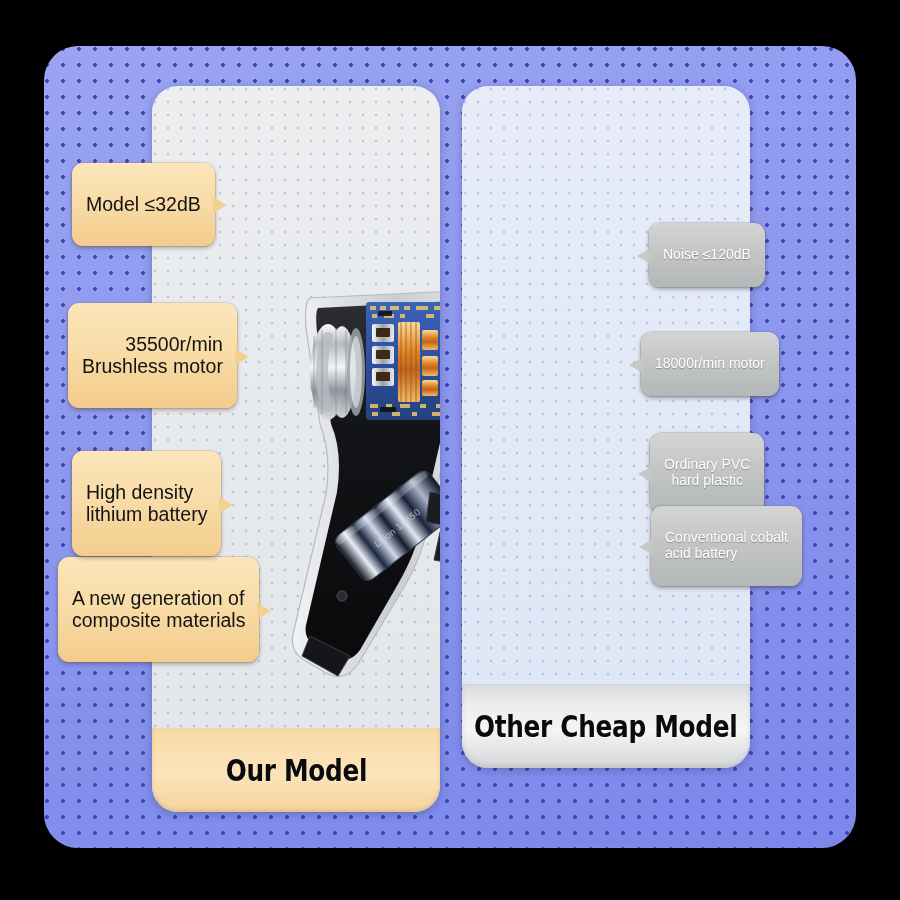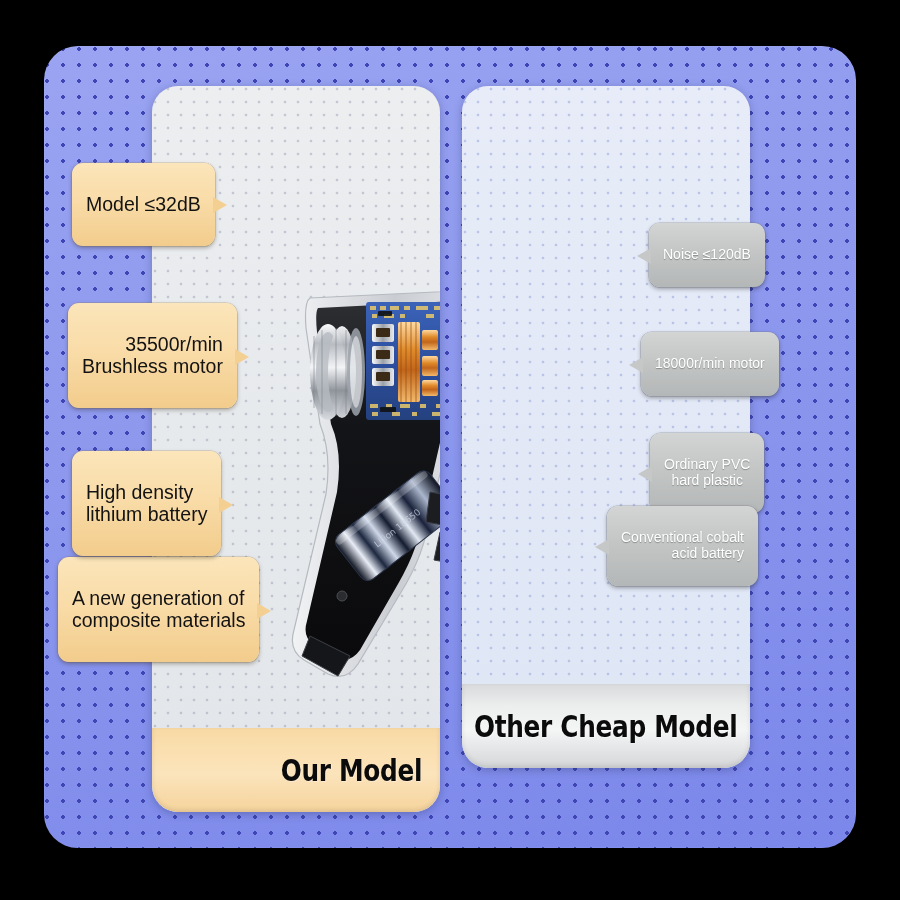--- a/index.html
+++ b/index.html
@@ -30,21 +30,21 @@
       radial-gradient(circle at 3px 3px, rgba(125,140,205,.40) 1.1px, rgba(0,0,0,0) 1.7px) 0 0/13px 13px,
       linear-gradient(180deg,#e7ecf8 0%,#e2e8f6 55%,#dee6f5 100%);
     box-shadow:0 2px 9px rgba(30,35,80,.30);
   }
 
   
   .badge{position:absolute;left:0;bottom:0;width:100%;height:84px;
     display:flex;align-items:center;justify-content:center;
     border-radius:0 0 26px 26px;margin-top:36px;}
   .badge.gold{background:linear-gradient(180deg,#f7d9a4 0%,#fadfae 22%,#fbe3bb 55%,#f6d49c 100%);
-    box-shadow:0 -2px 5px rgba(0,0,0,.10) inset;justify-content:flex-end;}
+    box-shadow:0 -2px 5px rgba(0,0,0,.10) inset;}
   .badge.silver{background:linear-gradient(180deg,#d9dadc 0%,#eceded 26%,#f4f5f5 55%,#d4d6d8 100%);
     box-shadow:0 -2px 5px rgba(0,0,0,.10) inset;}
   .badge span{
     font-family:"DejaVu Sans",sans-serif;
     font-weight:bold;font-size:31px;color:#0b0b0b;letter-spacing:-.4px;
     transform:scaleX(.80);transform-origin:center;white-space:nowrap;
     text-shadow:1px 1px 0 rgba(255,255,255,.35);
   }
   .badge.silver span{font-size:31px;}
 
@@ -307,19 +307,19 @@
     <div class="bub gray tail-l" style="left:605px;top:177px;">
       <span class="t">Noise ≤120dB</span>
     </div>
     <div class="bub gray tail-l" style="left:597px;top:286px;">
       <span class="t">18000r/min motor</span>
     </div>
     <div class="bub gray tail-l" style="left:606px;top:372px;text-align:center;margin-top:15px;">
       <span class="t">Ordinary PVC
 hard plastic</span>
     </div>
-    <div class="bub gray tail-l" style="left:563px;top:460px;text-align:right;">
+    <div class="bub gray tail-l" style="left:607px;top:460px;text-align:left;">
       <span class="t">Conventional cobalt
 acid battery</span>
     </div>
 
   </div>
 </div>
 
 </body></html>

